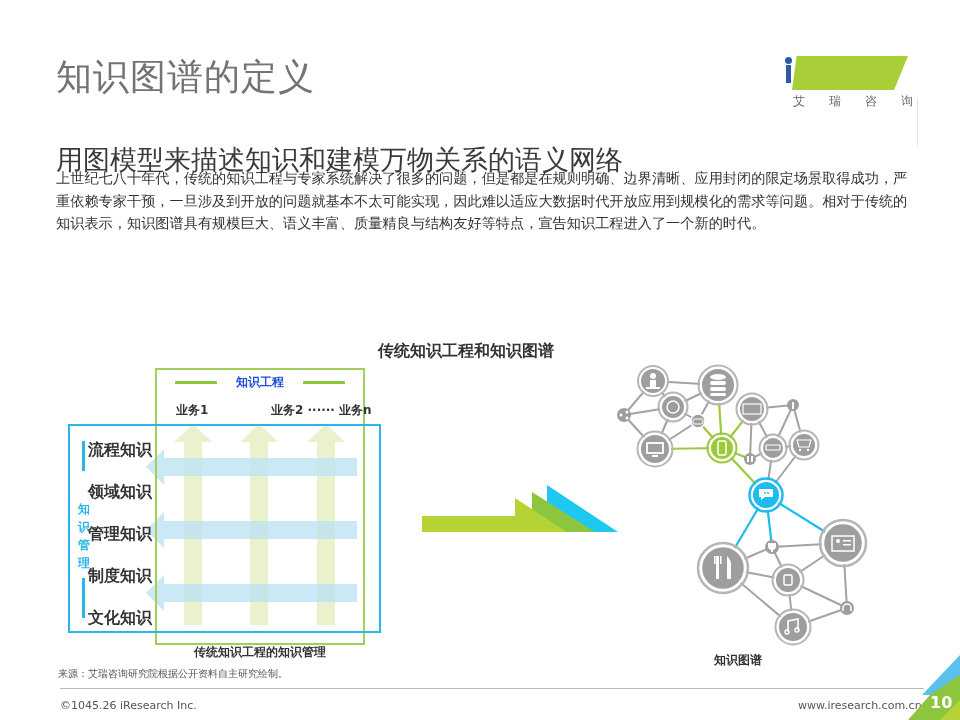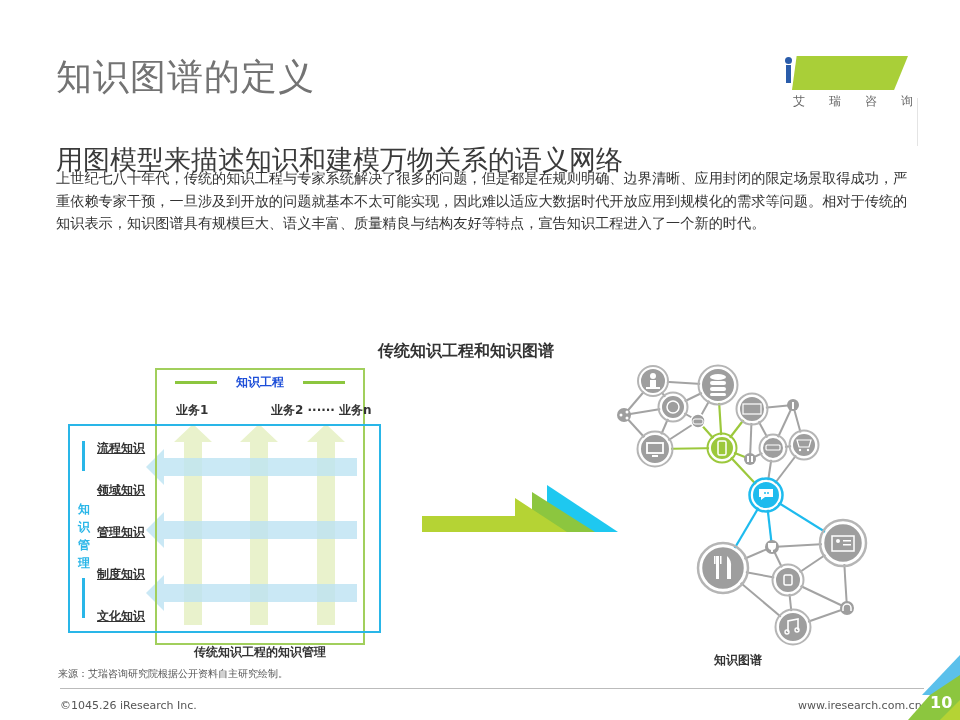--- a/index.html
+++ b/index.html
@@ -17,21 +17,21 @@
   .logo-cn { position:absolute; left:10px; top:43px; width:120px; display:flex; justify-content:space-between; font-size:12px; color:#666; }
   .logo-rule { left:917px; top:98px; width:1px; height:48px; background:#e4e4e4; }
   .body-text { left:56px; top:167px; width:860px; font-size:14.2px; line-height:22.6px; color:#333; }
   .body-text p { margin:0; }
   .section-title { left:378px; top:341px; font-size:16px; font-weight:bold; color:#333;text-align:center; }
   .green-box { left:155px; top:368px; width:210px; height:277px; border:2px solid #a1cf5c; }
   .blue-box { left:68px; top:424px; width:313px; height:209px; border:2px solid #29b6e8; }
   .ke-label { left:155px; top:374px; width:210px; text-align:center; font-size:12px; font-weight:bold; color:#1d4ed8; }
   .ke-line { top:381px; height:3px; width:42px; background:#8cc63f; }
   .biz-label { top:402px; font-size:12px; font-weight:bold; color:#333; white-space:nowrap; }
-  .km-item { left:97px; font-size:12px; font-weight:bold; color:#333;text-decoration:underline; }
+  .km-item { left:88px; font-size:16px; font-weight:bold; color:#333; }
   .km-vert { left:77px; width:14px; font-size:12px; font-weight:bold; color:#29b6e8; line-height:18px; text-align:center; }
   .km-bar { left:82px; width:3px; background:#29b6e8; }
   .caption { font-size:12px; font-weight:bold; color:#333; }
   .source { left:58px; top:667px; font-size:10px; color:#555; }
   .footer-rule { left:60px; top:688px; width:864px; height:1px; background:#bbb; }
   .copyright { left:60px; top:699px; font-size:11px; color:#555; }
   .site { left:798px; top:699px; font-size:11px; color:#555; }
   .pagenum { left:930px; top:693px; font-size:16px; color:#fff;font-weight:bold; }
 </style>
 </head>

